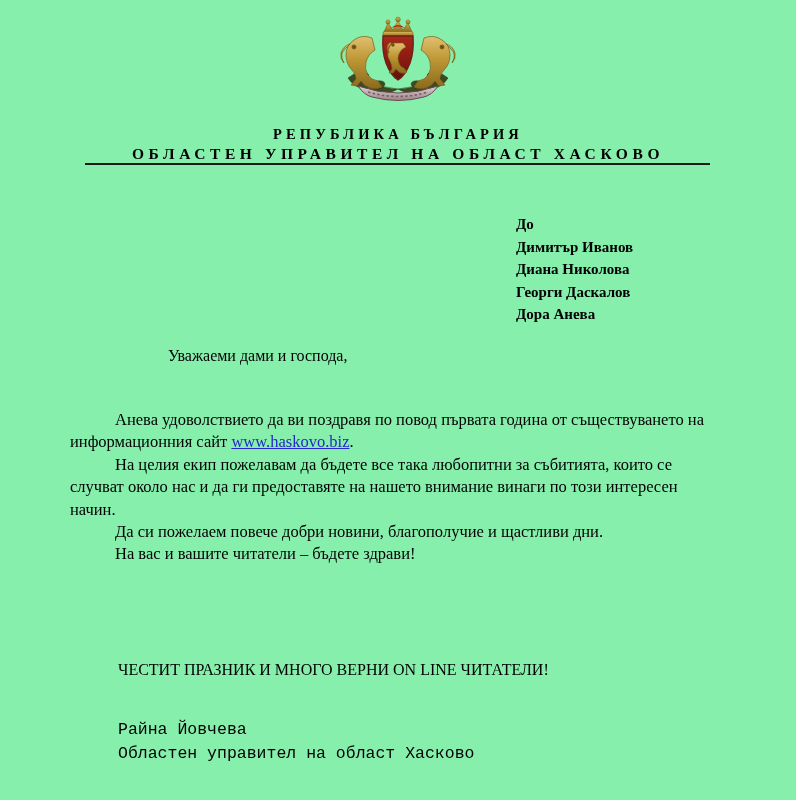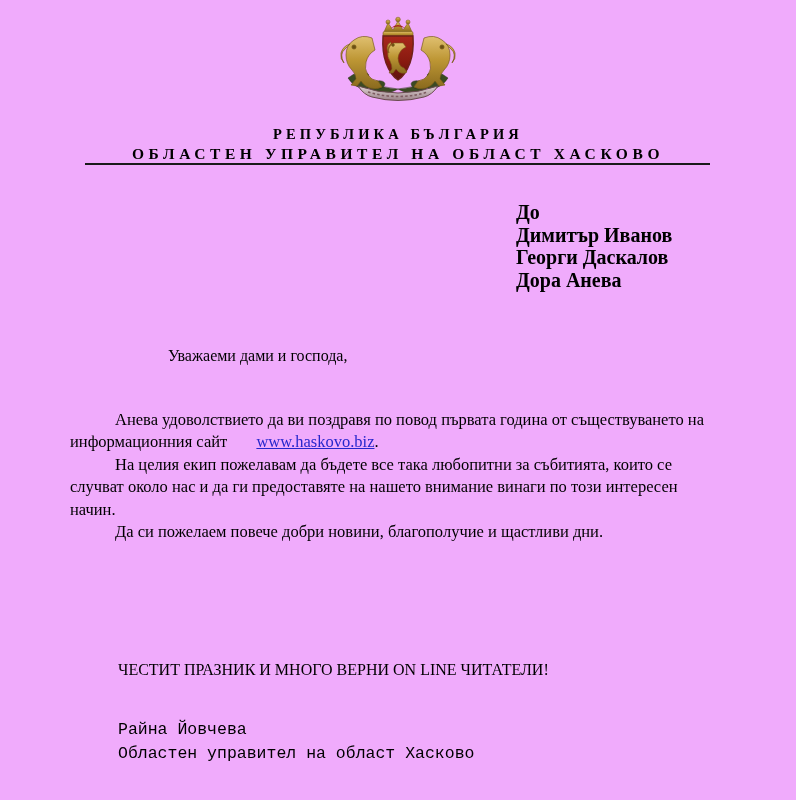--- a/index.html
+++ b/index.html
@@ -12,21 +12,21 @@
     height: 800px;
     overflow: hidden;
     font-family: "Liberation Serif", "DejaVu Serif", serif;
     color: #000000;
   }
 
   .page {
     position: relative;
     width: 796px;
     height: 800px;
-    background: #f0abfc;
+    background: #86efac;
   }
 
   
   .emblem-wrap {
     position: absolute;
     left: 0;
     top: 14px;
     width: 796px;
     text-align: center;
   }
@@ -65,22 +65,22 @@
     top: 163px;
     width: 625px;
     height: 0;
     border-top: 2px solid #1a1a1a;
   }
 
   
   .addressee {
     position: absolute;
     left: 516px;
-    top: 201px;
-    font-size: 20px;
+    top: 213px;
+    font-size: 15px;
     font-weight: bold;
     line-height: 22.6px;
     white-space: nowrap;
   }
 
   
   .salutation {
     position: absolute;
     left: 168px;
     top: 345px;
@@ -102,21 +102,20 @@
     margin: 0;
     text-indent: 45px;
   }
   .p-just {
     text-align: justify;
     text-justify: inter-word;
   }
   .link {
     color: #2626cc;
     text-decoration: underline;
-    margin-left: 25px;
   }
 
   
   .caps-line {
     position: absolute;
     left: 118px;
     top: 658px;
     font-size: 16px;
     line-height: 24px;
     white-space: nowrap;
@@ -206,30 +205,32 @@
 
   <div class="header-block">
     <div class="header-line1">РЕПУБЛИКА БЪЛГАРИЯ</div>
     <div class="header-line2">ОБЛАСТЕН УПРАВИТЕЛ НА ОБЛАСТ ХАСКОВО</div>
   </div>
   <div class="header-rule"></div>
 
   <div class="addressee">
     <div>До</div>
     <div>Димитър Иванов</div>
+    <div>Диана Николова</div>
     <div>Георги Даскалов</div>
     <div>Дора Анева</div>
   </div>
 
   <div class="salutation">Уважаеми дами и господа,</div>
 
   <div class="body-block">
     <p><span>Анева удоволствието да ви поздравя по повод първата година от съществуването на информационния сайт </span><a class="link" href="#">www.haskovo.biz</a><span>.</span></p>
     <p>На целия екип пожелавам да бъдете все така любопитни за събитията, които се случват около нас и да  ги предоставяте на нашето внимание винаги по този интересен  начин.</p>
     <p>Да си пожелаем повече добри новини, благополучие и щастливи дни.</p>
+    <p>На вас и вашите читатели – бъдете здрави!</p>
   </div>
 
   <div class="caps-line">ЧЕСТИТ ПРАЗНИК И МНОГО ВЕРНИ  ON LINE ЧИТАТЕЛИ!</div>
 
   <div class="signature">
     <div>Райна Йовчева</div>
     <div>Областен управител на област Хасково</div>
   </div>
 
 </div>

